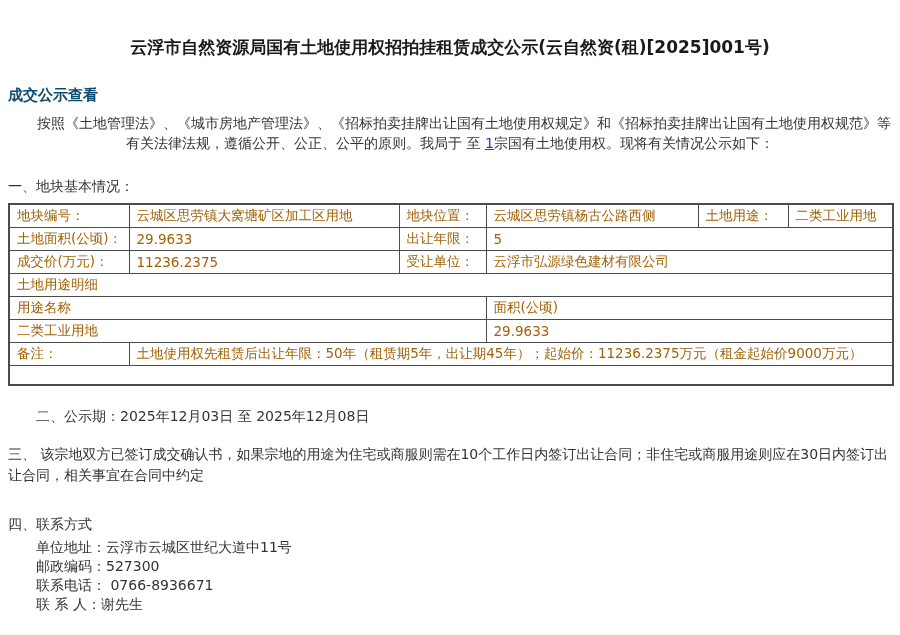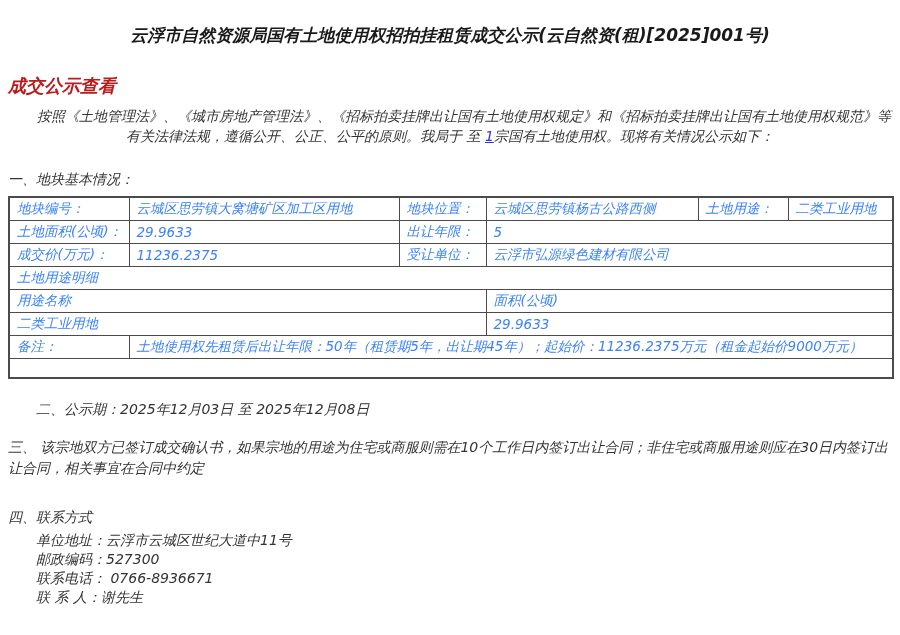--- a/index.html
+++ b/index.html
@@ -4,31 +4,31 @@
 <style>
   html, body { margin: 0; padding: 0; }
   body {
     width: 900px; height: 635px;
     background: #ffffff;
     font-family: "DejaVu Sans", "Liberation Sans", sans-serif;
     font-size: 14px;
     color: #333333;
     overflow: hidden;
   }
-  .page { padding: 0 8px; font-style: italic; }
+  .page { padding: 12px 8px; }
 
   .title {
     margin: 0; padding-top: 24px;
     text-align: center;
     font-size: 17px; font-weight: bold; color: #1a1a1a;
   }
 
   .view-heading {
     margin-top: 27px;
-    font-size: 18px; font-weight: bold; color: #b91c1c;
+    font-size: 15px; font-weight: bold; color: #0c4a6e;
   }
 
   .intro {
     margin-top: 8px;
     line-height: 20px;
     text-indent: 2em;
     width: 884px;
     text-align: center;
   }
   a.count-link {
@@ -46,21 +46,21 @@
     margin-top: 7px;
     border: 2px solid #4b4b4b;
   }
   table.land td {
     border: 1px solid #4b4b4b;
     padding: 2px 7px;
     height: 17px;
     overflow: hidden;
     white-space: nowrap;
     font-size: 13.5px;
-    color: #3b82f6;
+    color: #a16207;
     vertical-align: middle;
   }
   table.land td.empty-cell { height: 14px; }
 
   .sec2 { margin-top: 22px; margin-left: 28px; }
   .sec3 { margin-top: 18px; line-height: 21px; width: 884px; }
   .sec4-heading { margin-top: 30px; }
 
   .contact { margin-left: 28px; margin-top: 4px; }
   .contact div { line-height: 19px; }

